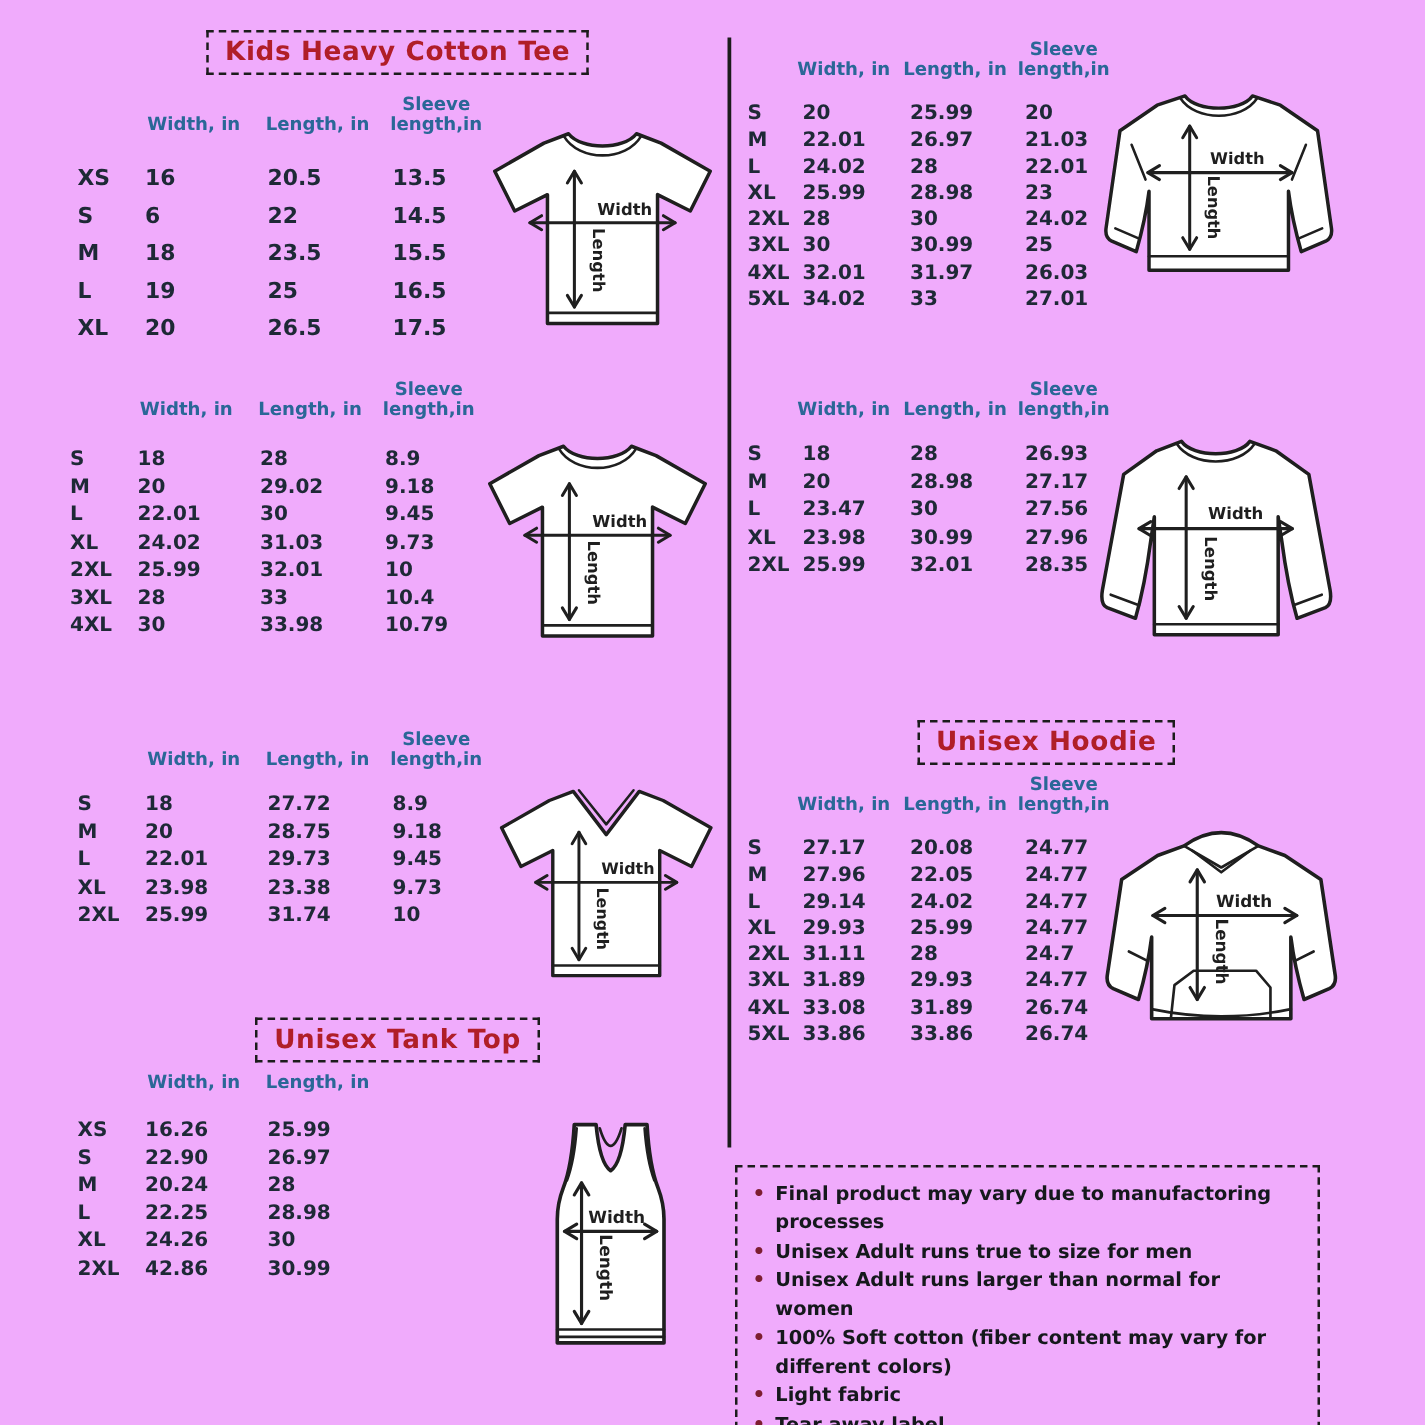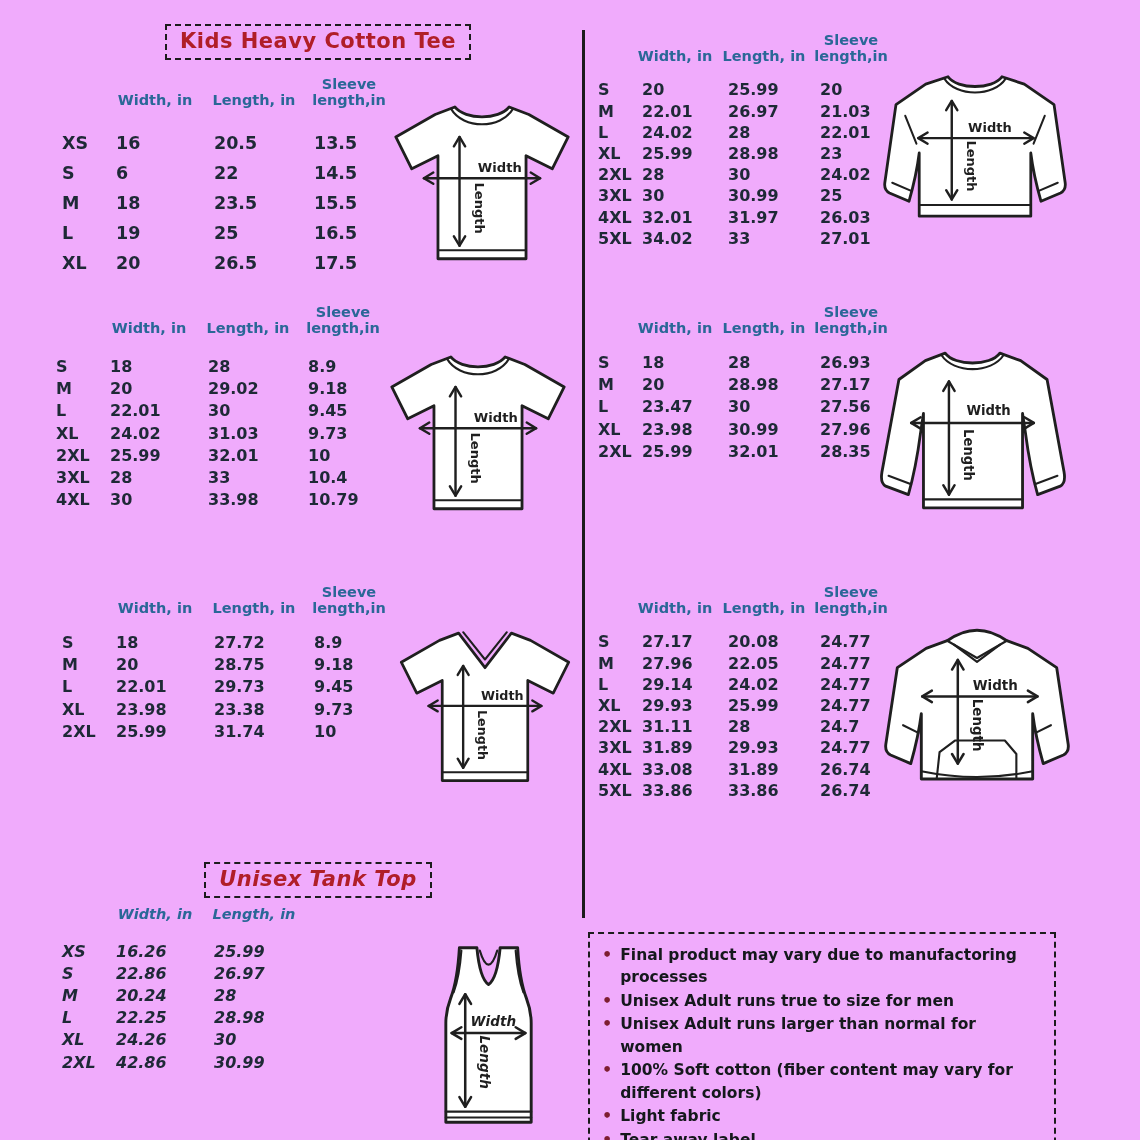--- a/index.html
+++ b/index.html
@@ -9,21 +9,21 @@
   }
   .divider{position:absolute;left:582px;top:30px;width:3px;height:888px;background:#1c1c1c;}
 
   .section{position:absolute;}
   .s0{left:58px;top:24px;width:520px;}
   .s1{left:594px;top:24px;width:486px;}
   .s2{left:52px;top:296px;width:528px;}
   .s3{left:594px;top:296px;width:486px;}
   .s4{left:58px;top:576px;width:520px;}
   .s5{left:594px;top:576px;width:486px;}
-  .s6{left:58px;top:862px;width:520px;font-style:italic;}
+  .s6{left:58px;top:814px;width:520px;}
 
   .title-row{text-align:center;}
   .title-box{
     display:inline-block;border:2px dashed #1c1c1c;padding:3px 13px 5px 13px;
     color:#b01e28;font-size:21px;font-weight:bold;letter-spacing:0.5px;white-space:nowrap;
   }
   .s2 .title-box{font-size:19.5px;}
 
   .content{display:flex;margin-top:8px;}
   .table{flex:0 0 auto;}
@@ -434,20 +434,23 @@
         <path class="arr" d="M38 96 H162"></path>
         <path class="arr" d="M48 90 L38 96 L48 102"></path>
         <path class="arr" d="M152 90 L162 96 L152 102"></path>
         <text x="119" y="89" text-anchor="middle">Width</text>
         <text x="92" y="128" text-anchor="middle" transform="rotate(90 92 128)">Length</text>
       </svg>
     </div>
   </div>
 
   <div class="section s5">
+    <div class="title-row">
+      <span class="title-box">Unisex Hoodie</span>
+    </div>
     <div class="content">
       <div class="table">
         <div class="thead">
           <span class="hcell"></span>
           <span class="hcell">Width, in</span>
           <span class="hcell">Length, in</span>
           <span class="hcell">Sleeve length,in</span>
         </div>
         <div>
 
@@ -544,21 +547,21 @@
 
             <div class="trow">
               <span class="tsize">XS</span>
               <span class="tval">16.26</span>
               <span class="tval">25.99</span>
               <span class="tval"></span>
             </div>
 
             <div class="trow">
               <span class="tsize">S</span>
-              <span class="tval">22.86</span>
+              <span class="tval">22.90</span>
               <span class="tval">26.97</span>
               <span class="tval"></span>
             </div>
 
             <div class="trow">
               <span class="tsize">M</span>
               <span class="tval">20.24</span>
               <span class="tval">28</span>
               <span class="tval"></span>
             </div>

